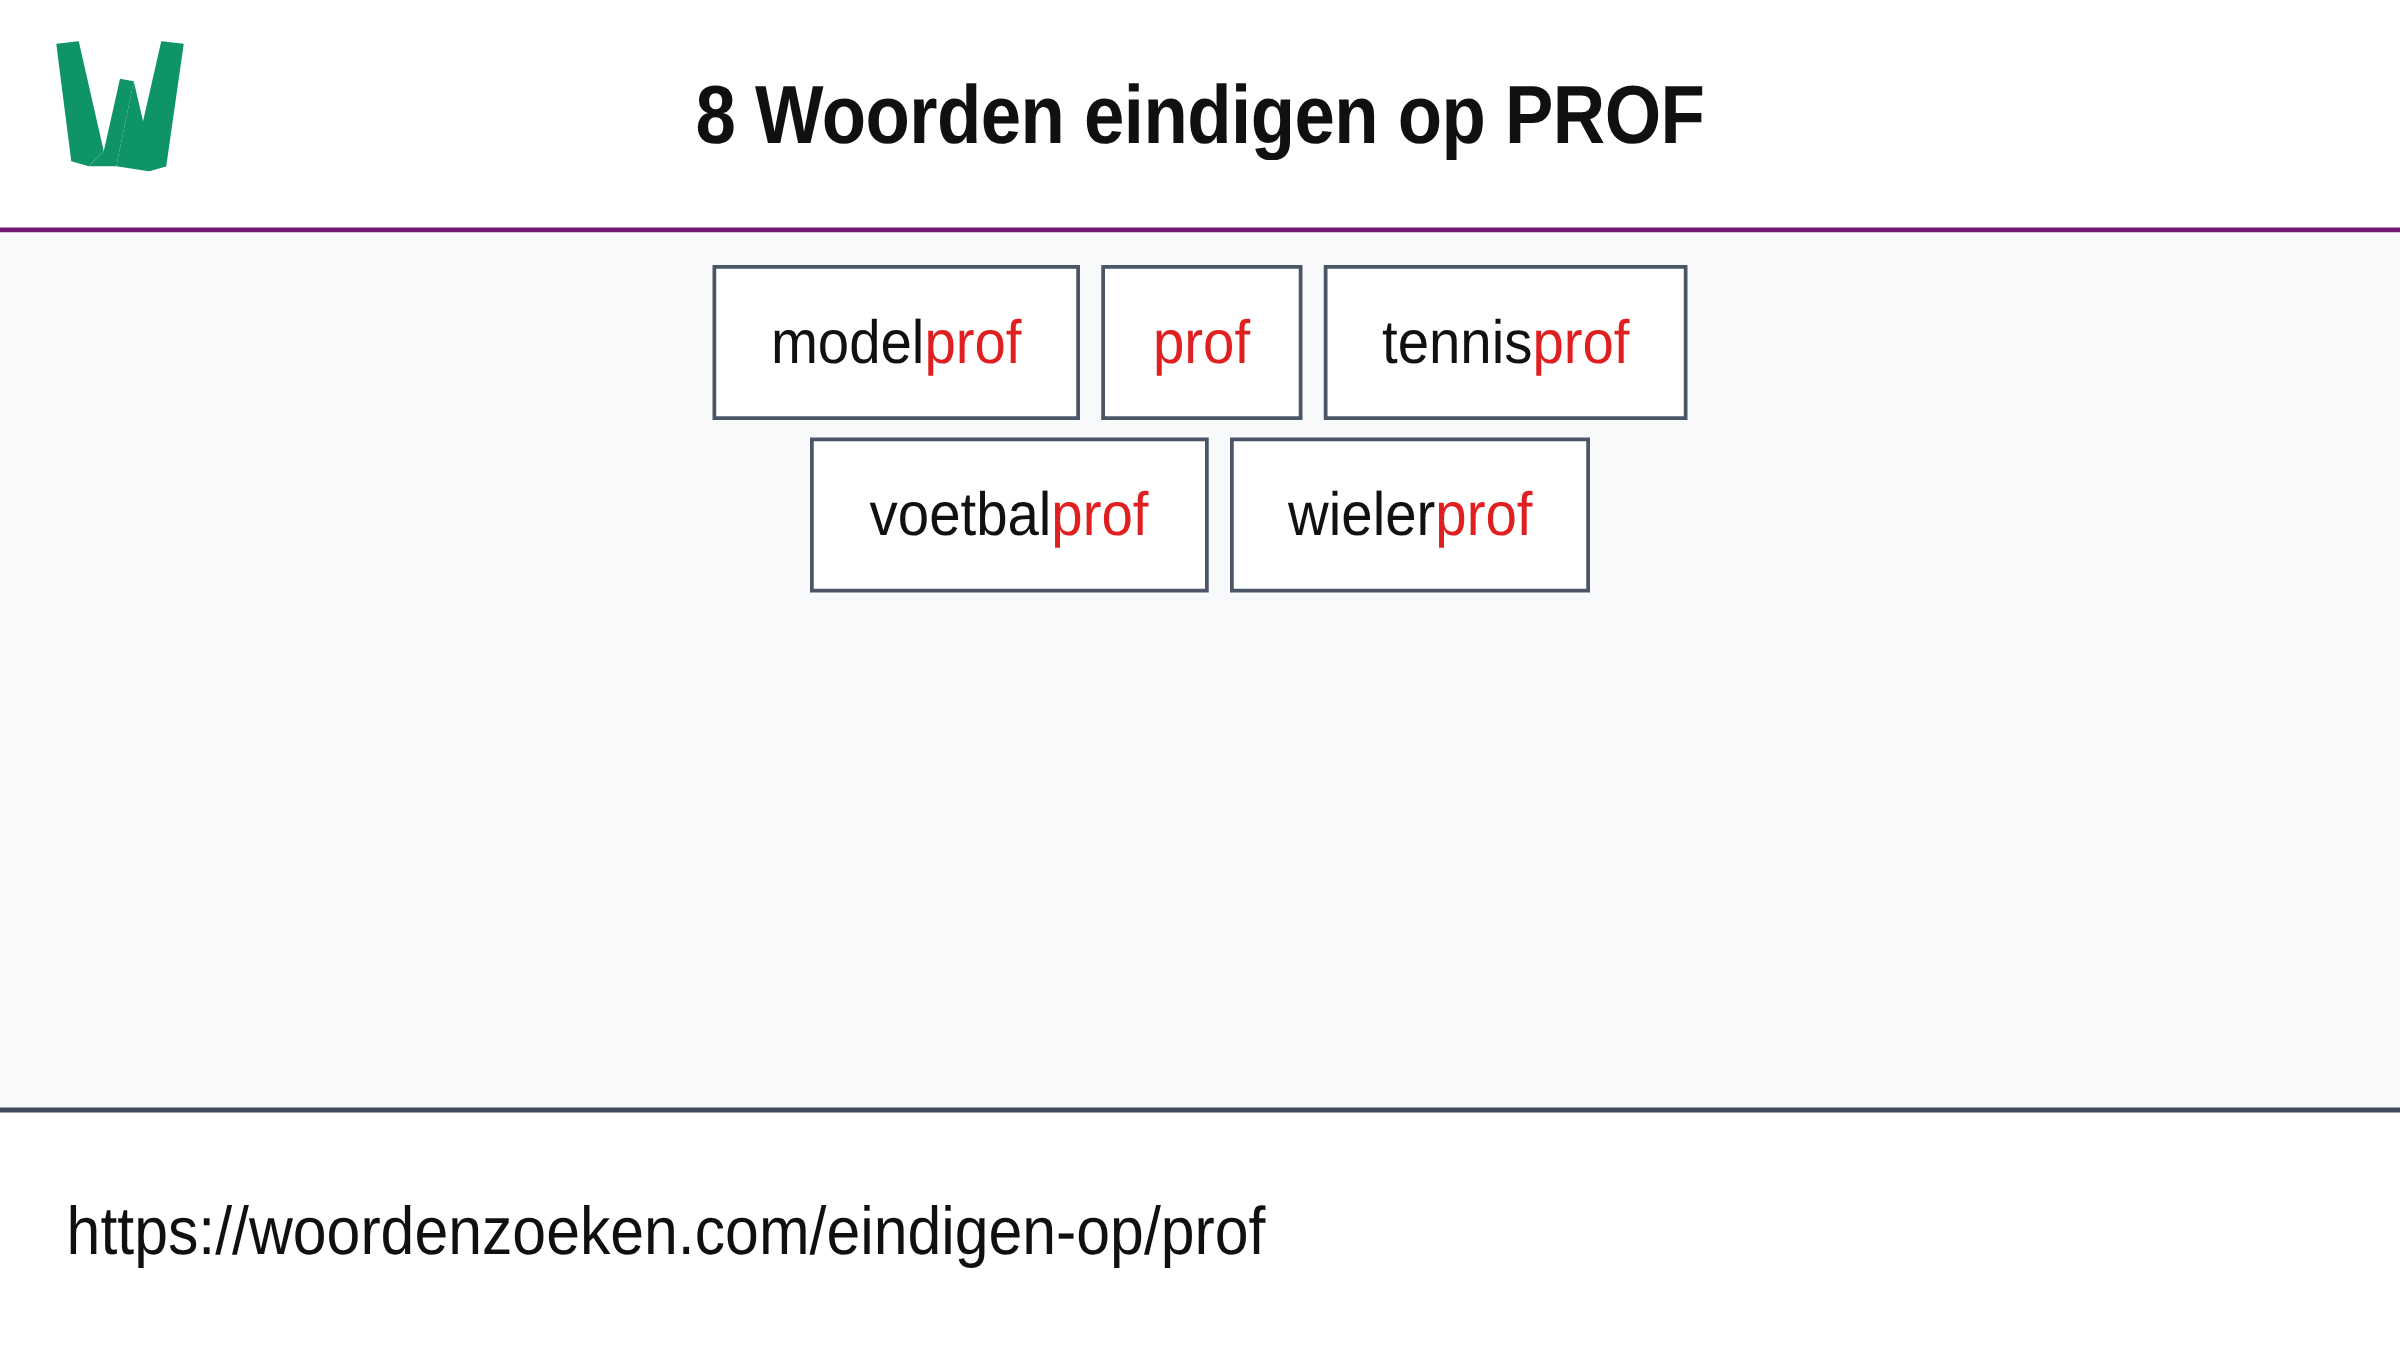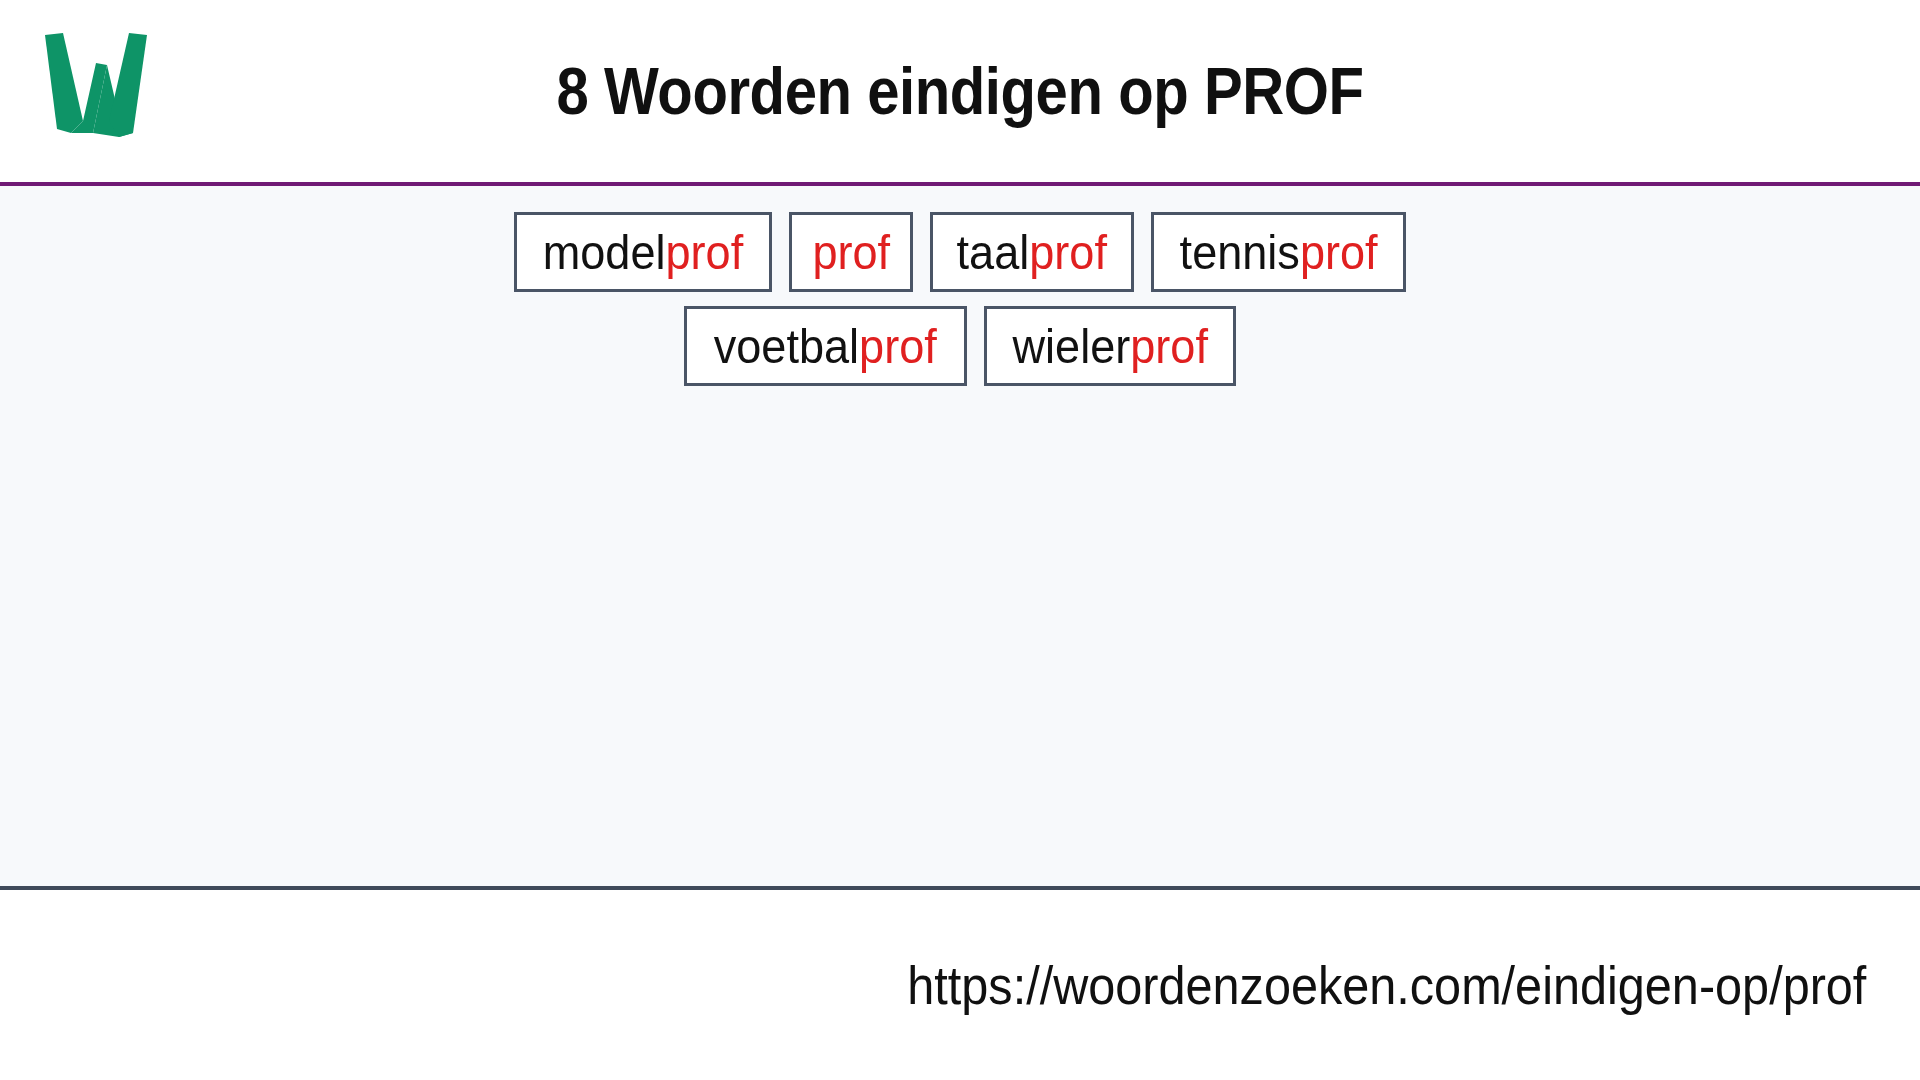--- a/index.html
+++ b/index.html
@@ -81,46 +81,46 @@
     justify-content: center;
     align-items: flex-start;
     gap: 17px;
     margin-bottom: 14px;
   }
 
   .word-box {
     background: #ffffff;
     border: 3px solid #4a5566;
     box-sizing: border-box;
-    height: 80px;
+    height: 124px;
     display: flex;
     align-items: center;
     justify-content: center;
-    padding: 0 17px;
+    padding: 0 35px;
     white-space: nowrap;
   }
 
   .word-text {
     font-family: "Liberation Sans Narrow", "Liberation Sans", sans-serif;
     font-size: 49px;
     line-height: 1;
     color: #111111;
     transform: scaleX(0.92);
     transform-origin: center center;
   }
   .word-text .suffix { color: #e02020; }
 
   
   #footer {
     flex: 0 0 190px;
     height: 190px;
     background: #ffffff;
     display: flex;
     align-items: center;
-    justify-content: flex-end;
+    justify-content: flex-start;
   }
 
   #footer-url {
     font-family: "Liberation Sans Narrow", "Liberation Sans", sans-serif;
     font-size: 54px;
     color: #101010;
     white-space: nowrap;
     transform: scaleX(0.9);
     transform-origin: center center;
   }
@@ -144,23 +144,20 @@
 
   <div id="main">
     <div class="word-row">
       <div class="word-box">
         <span class="word-text"><span class="prefix">model</span><span class="suffix">prof</span></span>
       </div>
       <div class="word-box">
         <span class="word-text"><span class="prefix"></span><span class="suffix">prof</span></span>
       </div>
       <div class="word-box">
-        <span class="word-text"><span class="prefix">taal</span><span class="suffix">prof</span></span>
-      </div>
-      <div class="word-box">
         <span class="word-text"><span class="prefix">tennis</span><span class="suffix">prof</span></span>
       </div>
     </div>
 
     <div class="word-row">
       <div class="word-box">
         <span class="word-text"><span class="prefix">voetbal</span><span class="suffix">prof</span></span>
       </div>
       <div class="word-box">
         <span class="word-text"><span class="prefix">wieler</span><span class="suffix">prof</span></span>

